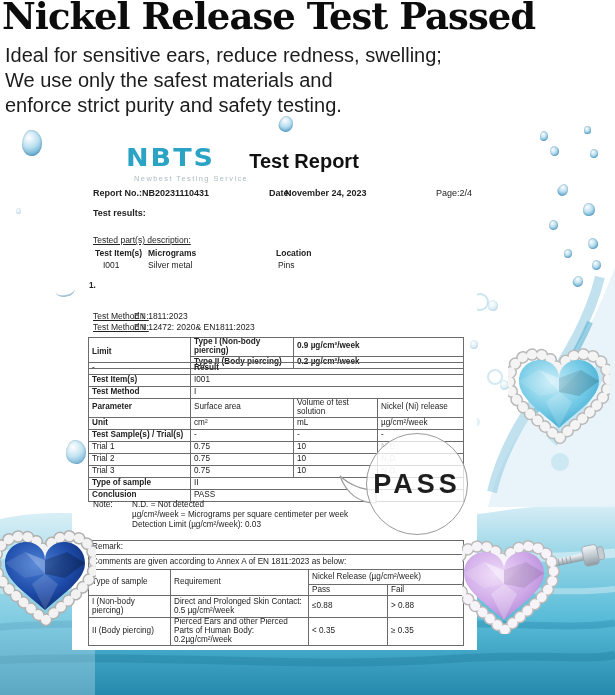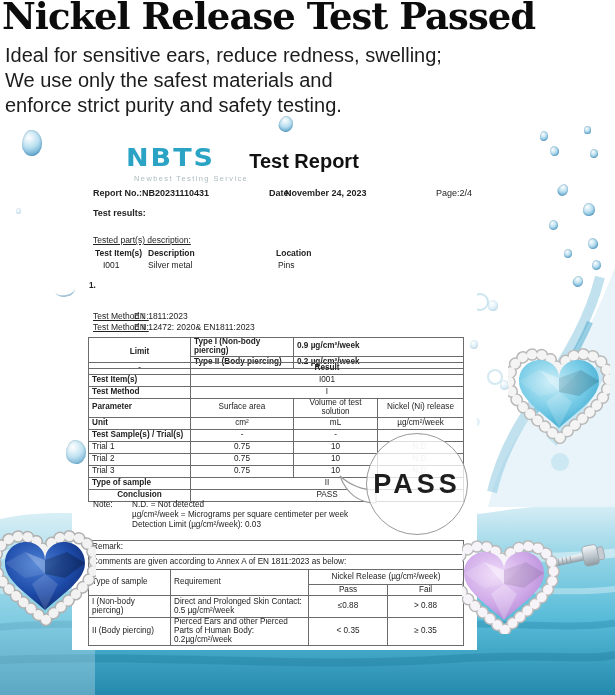--- a/index.html
+++ b/index.html
@@ -28,21 +28,21 @@
   .logo-text{font-family:"DejaVu Sans",sans-serif;font-weight:800;font-size:27px;
              letter-spacing:2px;transform:scaleY(.92);line-height:1;}
   .logo-tag{font-size:7.5px;letter-spacing:1.4px;}
   .doc-title{font-weight:bold;font-size:20px;color:#111;text-align:center;}
   .t9{font-size:9px;} .t85{font-size:8.5px;} .t82{font-size:8.2px;}
   .b{font-weight:bold;} .u{text-decoration:underline;}
   .doc-text{white-space:nowrap;color:#222;}
   
   table{border-collapse:collapse;table-layout:fixed;font-family:"Liberation Sans",sans-serif;
         font-size:8.2px;color:#222;}
-  td{border:1px solid #6b6b6b;padding:0 3px;height:11px;line-height:1.08;text-align:center;
+  td{border:1px solid #6b6b6b;padding:0 3px;height:11px;line-height:1.08;text-align:left;
      overflow:hidden;}
   td.tl{text-align:left;}
   td.nd{color:#c4c4c4;}
   
   .earring{position:absolute;z-index:4;}
   
   .stamp{position:absolute;left:366px;top:433px;width:100px;height:100px;border-radius:50%;
          background:rgba(255,255,255,.78);border:1.2px solid #9a9a9a;z-index:5;
          display:flex;align-items:center;justify-content:center;
          font-size:27px;font-weight:600;letter-spacing:4px;color:#1e1e1e;}
@@ -122,21 +122,21 @@
     <div class="abs doc-text t9 b" style="left:21px;top:60px;text-align:center;">Report No.:</div>
     <div class="abs doc-text t9 b" style="left:70px;top:60px;">NB20231110431</div>
     <div class="abs doc-text t9 b" style="left:172px;top:60px;margin-left:25px;">Date:</div>
     <div class="abs doc-text t9 b" style="left:213px;top:60px;">November 24, 2023</div>
     <div class="abs doc-text t9" style="left:364px;top:60px;">Page:2/4</div>
 
     <div class="abs doc-text t9 b" style="left:21px;top:80px;">Test results:</div>
 
     <div class="abs doc-text t85 u" style="left:21px;top:107px;">Tested part(s) description:</div>
     <div class="abs doc-text t85 b" style="left:23px;top:120px;">Test Item(s)</div>
-    <div class="abs doc-text t85 b" style="left:76px;top:120px;">Description</div>
+    <div class="abs doc-text t85 b" style="left:76px;top:120px;">Micrograms</div>
     <div class="abs doc-text t85 b" style="left:204px;top:120px;">Location</div>
     <div class="abs doc-text t85" style="left:31px;top:132px;">I001</div>
     <div class="abs doc-text t85" style="left:76px;top:132px;">Silver metal</div>
     <div class="abs doc-text t85" style="left:206px;top:132px;">Pins</div>
 
     <div class="abs t82 b" style="left:17px;top:153px;">1.</div>
 
     <div class="abs doc-text t85 u" style="left:21px;top:183px;">Test Method I :</div>
     <div class="abs doc-text t85" style="left:62px;top:183px;">EN 1811:2023</div>
     <div class="abs doc-text t85 u" style="left:21px;top:194px;">Test Method II:</div>

